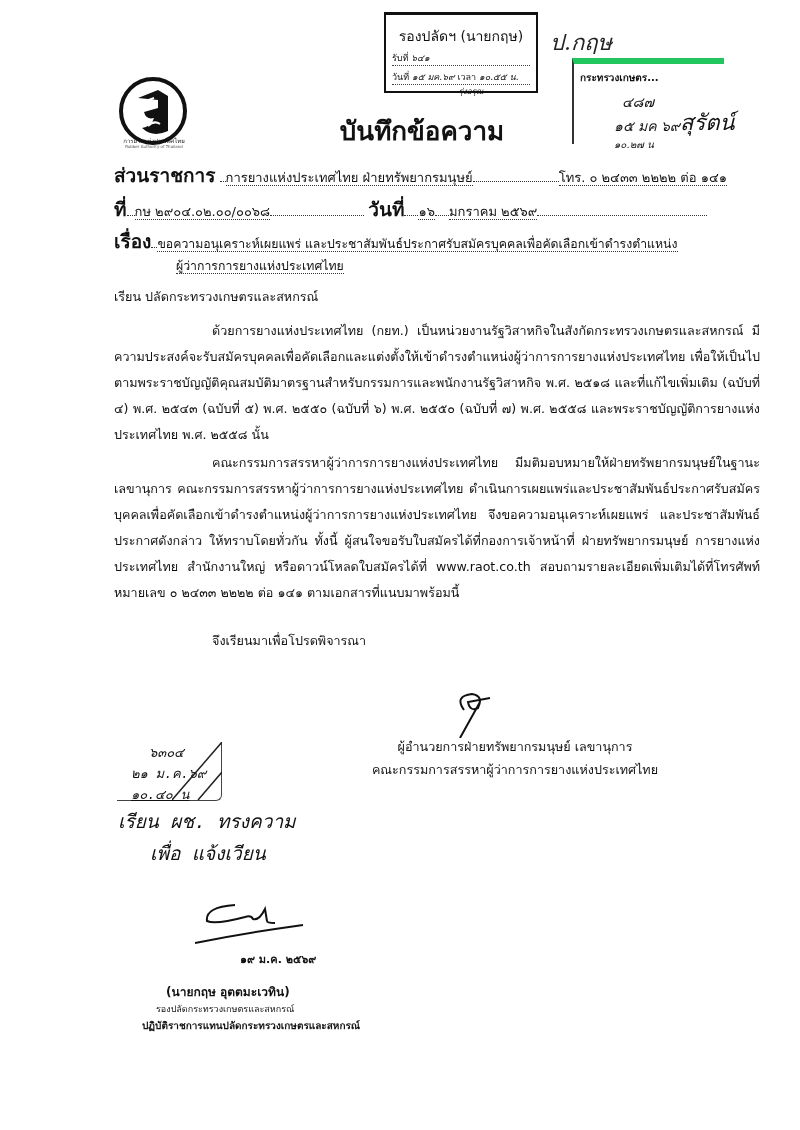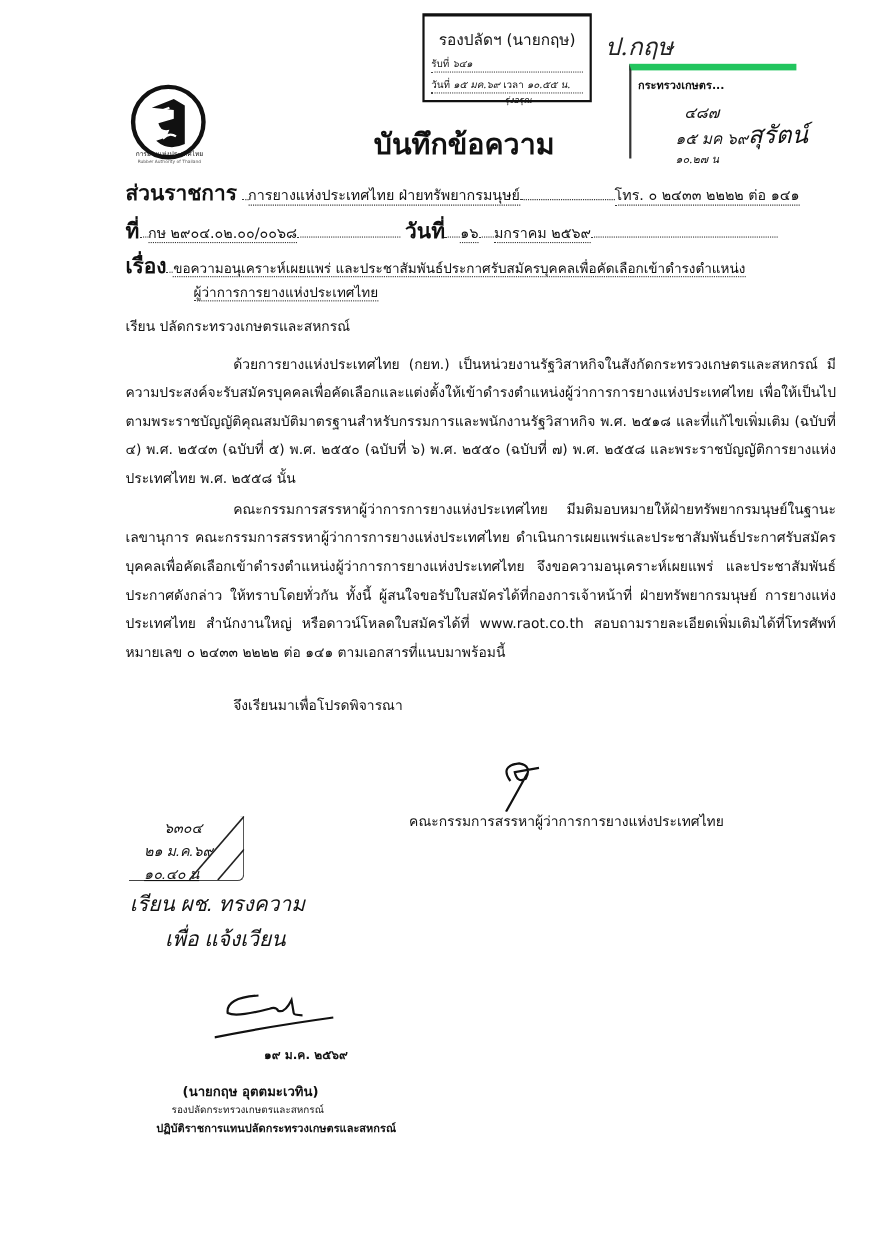--- a/index.html
+++ b/index.html
@@ -22,21 +22,21 @@
   .sig-top-right { left:680px; top:105px; font-size:22px; }
   .title-main { left:0; width:800px; top:110px; text-align:center; font-size:26px; font-weight:bold; padding-left:44px; box-sizing:border-box; }
   .field-line { left:114px; width:646px; font-size:13px; white-space:nowrap; }
   .field-line .lbl { font-weight:bold; font-size:19px; }
   .field-line .val { border-bottom:1px dotted #333; }
   .dots { display:inline-block; border-bottom:1px dotted #333; }
   .para { left:114px; width:646px; font-size:12.6px; line-height:26px; text-align:justify; }
   .para .indent { display:inline-block; width:98px; }
   .sig-block { left:330px; top:735px; width:370px; text-align:center; font-size:12.6px; line-height:23px; }
   .box-stamp { left:117px; top:742px; width:104px; height:58px; border-right:1px solid #444; border-bottom:1px solid #444; border-radius:0 0 6px 0; font-size:13px; }
-  .hand { font-family:Liberation Sans, sans-serif; font-style:italic; }
+  .hand { font-family:Liberation Mono, monospace; font-style:italic; }
   .lower-note1 { left:118px; top:806px; font-size:19px; }
   .lower-note2 { left:150px; top:838px; font-size:19px; }
   .lower-sig { left:195px; top:895px; width:100px; height:42px; }
   .lower-date { left:240px; top:950px; font-size:11px; font-weight:bold;text-align:right; }
   .lower-name { left:166px; top:982px; font-size:12px; font-weight:bold; }
   .lower-pos1 { left:156px; top:1002px; font-size:9px; }
   .lower-pos2 { left:142px; top:1018px; font-size:10px; font-weight:bold; }
 </style>
 </head>
 <body>
@@ -100,20 +100,21 @@
 <div class="abs para" style="top:450px;"><span class="indent"></span><span>คณะกรรมการสรรหาผู้ว่าการการยางแห่งประเทศไทย มีมติมอบหมายให้ฝ่ายทรัพยากรมนุษย์ในฐานะเลขานุการ คณะกรรมการสรรหาผู้ว่าการการยางแห่งประเทศไทย ดำเนินการเผยแพร่และประชาสัมพันธ์ประกาศรับสมัครบุคคลเพื่อคัดเลือกเข้าดำรงตำแหน่งผู้ว่าการการยางแห่งประเทศไทย จึงขอความอนุเคราะห์เผยแพร่ และประชาสัมพันธ์ประกาศดังกล่าว ให้ทราบโดยทั่วกัน ทั้งนี้ ผู้สนใจขอรับใบสมัครได้ที่กองการเจ้าหน้าที่ ฝ่ายทรัพยากรมนุษย์ การยางแห่งประเทศไทย สำนักงานใหญ่ หรือดาวน์โหลดใบสมัครได้ที่ www.raot.co.th สอบถามรายละเอียดเพิ่มเติมได้ที่โทรศัพท์หมายเลข ๐ ๒๔๓๓ ๒๒๒๒ ต่อ ๑๔๑ ตามเอกสารที่แนบมาพร้อมนี้</span></div>
 
 <div class="abs para" style="top:628px; left:212px; width:500px;">จึงเรียนมาเพื่อโปรดพิจารณา</div>
 
 <div class="abs" style="left:450px; top:688px;">
   <svg width="50" height="50" viewBox="0 0 50 50">
     <path d="M14 22 Q4 8 22 6 Q34 8 28 20 Q20 24 18 14 L40 10 M30 14 L10 50" stroke="#111" stroke-width="2" fill="none"></path>
   </svg>
 </div>
 <div class="abs sig-block">
+  <div>ผู้อำนวยการฝ่ายทรัพยากรมนุษย์ เลขานุการ</div>
   <div>คณะกรรมการสรรหาผู้ว่าการการยางแห่งประเทศไทย</div>
 </div>
 
 <div class="abs box-stamp">
   <div class="hand" style="margin-left:32px;margin-top:0;">๖๓๐๔</div>
   <div class="hand" style="margin-left:14px;">๒๑ ม.ค.๖๙</div>
   <div class="hand" style="margin-left:14px;text-decoration:underline;">๑๐.๔๐ น</div>
   <svg class="abs" style="left:55px;top:0;" width="50" height="58">
     <line x1="0" y1="58" x2="50" y2="0" stroke="#222" stroke-width="1.5"></line>
     <line x1="26" y1="58" x2="50" y2="30" stroke="#222" stroke-width="1.5"></line>

